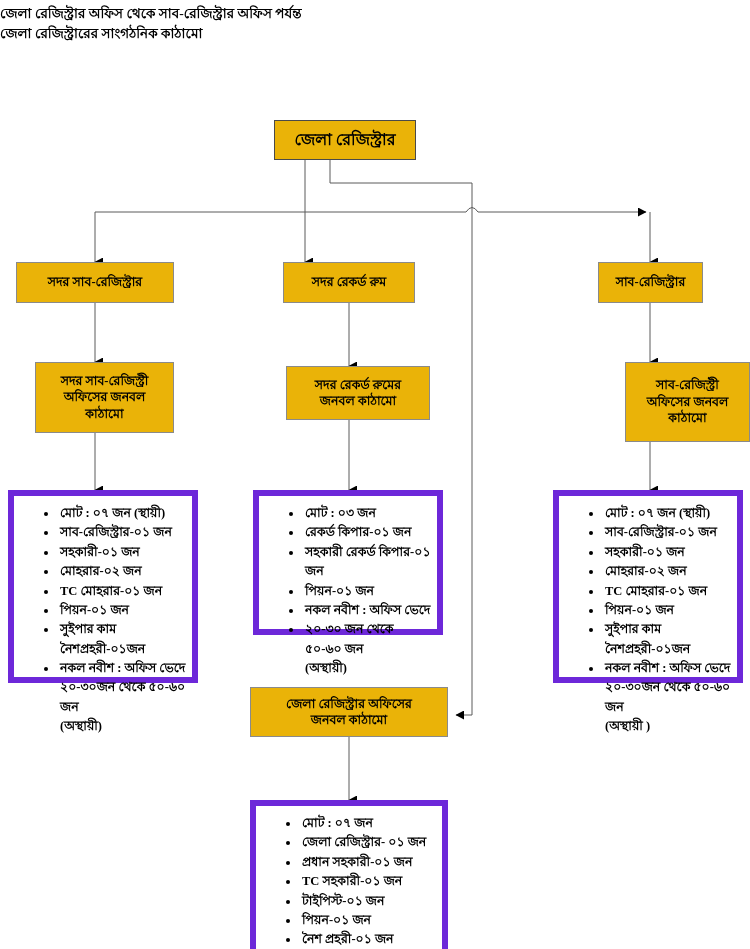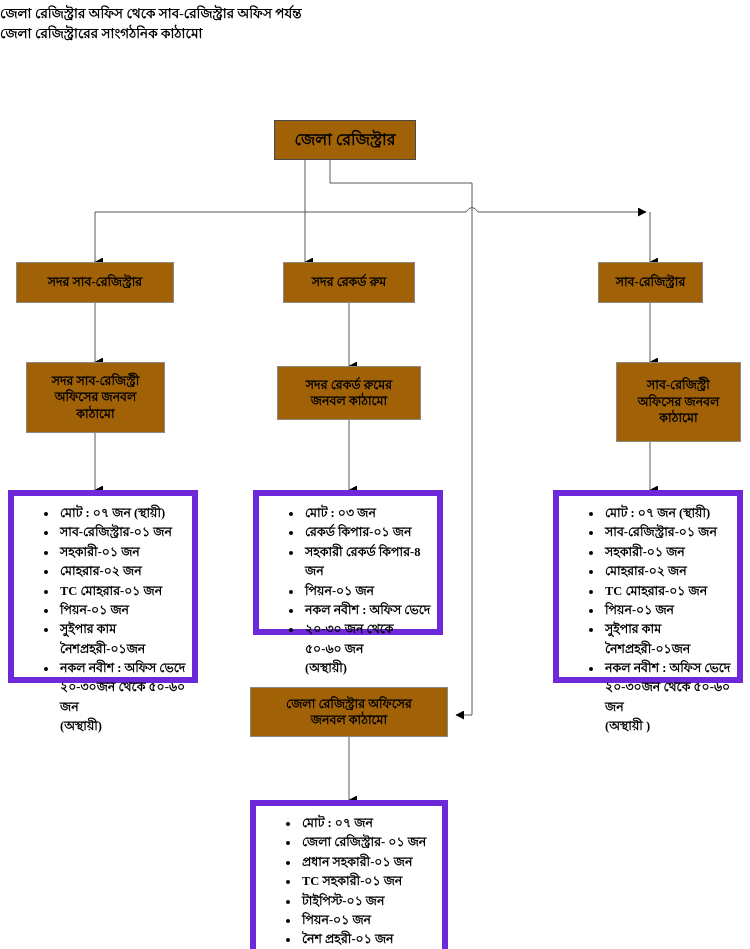--- a/index.html
+++ b/index.html
@@ -38,21 +38,21 @@
     font-weight: 700;
   }
   .title-line {
     display: block;
     white-space: nowrap;
   }
   .node {
     position: absolute;
     box-sizing: border-box;
     border: 1px solid #8a8a8a;
-    background: #a16207;
+    background: #eab308;
     display: flex;
     align-items: center;
     justify-content: center;
     text-align: center;
     line-height: 1.32;
     z-index: 2;
   }
   .node-text {
     display: block;
     padding: 0 4px;
@@ -63,20 +63,21 @@
     font-size: 16px;
     font-weight: 700;
   }
   .node.level2 {
     font-size: 12.5px;
     font-weight: 700;
   }
   .node.level3 {
     font-size: 12.5px;
     font-weight: 700;
+    margin-left: 9px;
   }
   .node.summary {
     font-size: 12.5px;
     font-weight: 700;
   }
   .listbox {
     position: absolute;
     box-sizing: border-box;
     border: 6px solid #6d28d9;
     background: #ffffff;
@@ -204,21 +205,21 @@
       <li>নকল নবীশ : অফিস ভেদে
 ২০-৩০জন থেকে ৫০-৬০ জন
 (অস্থায়ী)</li>
     </ul>
   </div>
 
   <div class="listbox" style="left:253px; top:490px; width:190px; height:145px;">
     <ul>
       <li>মোট : ০৩ জন</li>
       <li>রেকর্ড কিপার-০১ জন</li>
-      <li>সহকারী রেকর্ড কিপার-8 জন</li>
+      <li>সহকারী রেকর্ড কিপার-০১ জন</li>
       <li>পিয়ন-০১ জন</li>
       <li>নকল নবীশ : অফিস ভেদে</li>
       <li>২০-৩০ জন থেকে ৫০-৬০ জন
 (অস্থায়ী)</li>
     </ul>
   </div>
 
   <div class="listbox" style="left:553px; top:490px; width:190px; height:193px;">
     <ul>
       <li>মোট : ০৭ জন (স্থায়ী)</li>

